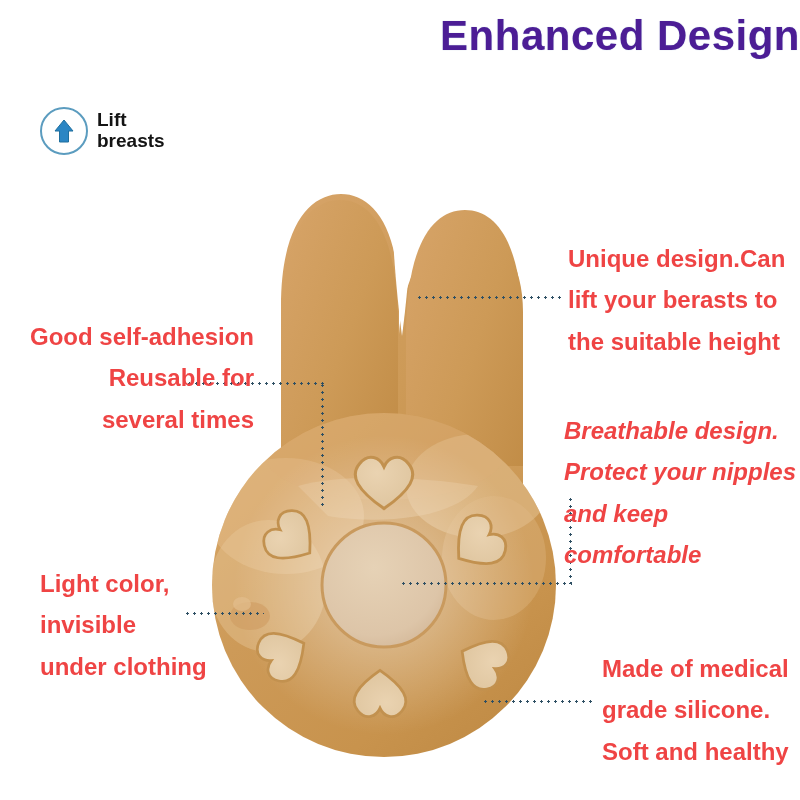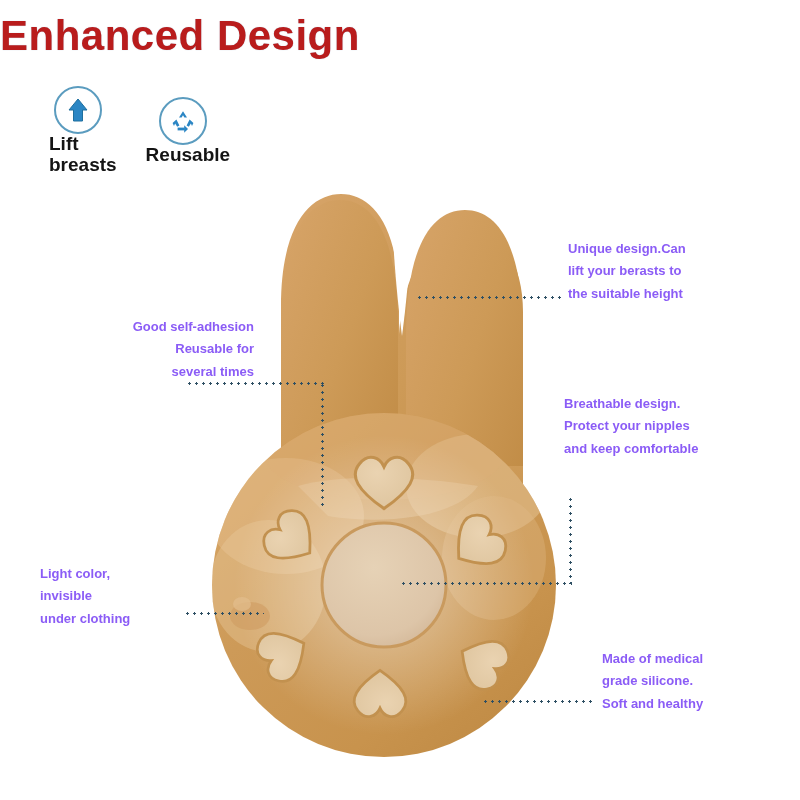--- a/index.html
+++ b/index.html
@@ -13,44 +13,43 @@
     position: relative;
     overflow: hidden;
   }
 
   
   #page-title {
     position: absolute;
     top: 12px;
     left: 0;
     width: 800px;
-    text-align: left;
+    text-align: right;
     font-size: 42px;
     font-weight: 700;
     letter-spacing: 0.5px;
-    color: #b91c1c;
+    color: #4c1d95;
     text-shadow: 0 0 1px rgba(30,100,160,0.35);
   }
 
   
   #feature-row {
     position: absolute;
     top: 100px;
     left: 40px;
     width: 730px;
     height: 62px;
     display: flex;
     align-items: center;
     justify-content: flex-start;
   }
   .feature {
     display: flex;
     align-items: center;
     margin-right: 20px;
-    flex-direction: column;
   }
   .feature-icon {
     width: 48px;
     height: 48px;
     border-radius: 50%;
     border: 2px solid #5b9cbf;
     display: flex;
     align-items: center;
     justify-content: center;
     flex: 0 0 auto;
@@ -69,29 +68,29 @@
     position: absolute;
     left: 178px;
     top: 186px;
     width: 404px;
     height: 580px;
   }
 
   
   .callout {
     position: absolute;
-    font-size: 13px;
+    font-size: 24px;
     font-weight: 700;
-    color: #8b5cf6;
+    color: #ef4444;
     line-height: 1.72;
     white-space: pre-line;
   }
   #callout-unique      { left: 568px; top: 238px; width: 232px; }
   #callout-adhesion    { left: 14px;  top: 316px; width: 240px; text-align: right; }
-  #callout-breathable  { left: 564px; top: 393px; width: 236px; }
+  #callout-breathable  { left: 564px; top: 410px; width: 236px; font-style: italic; }
   #callout-lightcolor  { left: 40px;  top: 563px; width: 220px; }
   #callout-silicone    { left: 602px; top: 648px; width: 200px; }
 
   
   .leader-h {
     position: absolute;
     height: 3px;
     background-image: radial-gradient(circle, #2e4f63 1.1px, rgba(0,0,0,0) 1.3px);
     background-size: 7px 3px;
     background-repeat: repeat-x;
@@ -118,34 +117,20 @@
       <svg width="30" height="30" viewBox="0 0 30 30" aria-hidden="true">
         <path d="M15 4 L24 15 L19.5 15 L19.5 26 L10.5 26 L10.5 15 L6 15 Z" fill="#2b86c4" stroke="#1f6f9e" stroke-width="1"></path>
       </svg>
     </span>
     <span class="feature-label">Lift
 breasts</span>
   </div>
 
 
 
-  <div class="feature">
-    <span class="feature-icon">
-      <svg width="30" height="30" viewBox="0 0 30 30" aria-hidden="true">
-        <g fill="#2b86c4">
-          <path d="M15 5.2 L19 11.6 L16.4 11.6 L15 9.3 L13.6 11.6 L11 11.6 Z"></path>
-          <path d="M8.4 13.4 L11.4 19.4 L9.2 20.8 L7.1 17.4 L6 19.9 L4.6 17 Z"></path>
-          <path d="M21.6 13.4 L25.4 17 L24 19.9 L22.9 17.4 L20.8 20.8 L18.6 19.4 Z"></path>
-          <path d="M9.6 21.6 L16.8 21.6 L16.8 24.4 L9.6 24.4 Z"></path>
-          <path d="M16.2 19.2 L20 23 L16.2 26.8 Z"></path>
-        </g>
-      </svg>
-    </span>
-    <span class="feature-label">Reusable</span>
-  </div>
 </div>
 
 <div id="product">
   <svg width="404" height="580" viewBox="0 0 404 580" aria-hidden="true">
     <defs>
       <linearGradient id="bodyGrad" x1="0.1" y1="0" x2="0.95" y2="1">
         <stop offset="0%" stop-color="#d9a868"></stop>
         <stop offset="38%" stop-color="#cd9a58"></stop>
         <stop offset="72%" stop-color="#c8934d"></stop>
         <stop offset="100%" stop-color="#bd8842"></stop>

